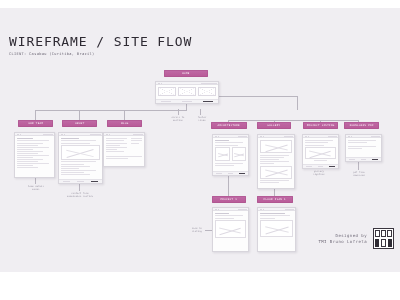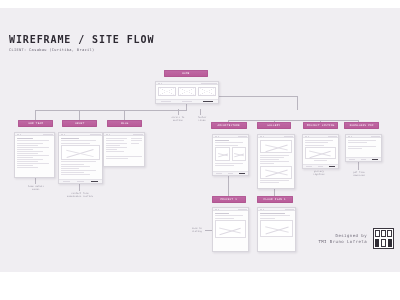--- a/index.html
+++ b/index.html
@@ -9,22 +9,22 @@
     font-family:"DejaVu Sans Mono","Liberation Mono",monospace;
   }
   #canvas{
     position:absolute;left:0;top:8px;width:400px;height:264px;
     background:#f0eef2;
     overflow:hidden;
   }
   
   .hdr{position:absolute;left:9px;top:26px;}
   .hdr .t1{
-    font-size:10px;letter-spacing:.9px;color:#2e2a33;
-    font-weight:700;white-space:nowrap;
+    font-size:13px;letter-spacing:.9px;color:#2e2a33;
+    font-weight:400;white-space:nowrap;
   }
   .hdr .t2{
     font-size:3.6px;letter-spacing:.35px;color:#6c6775;
     margin-top:2.5px;white-space:nowrap;
   }
   
   .ln{position:absolute;background:#b9b5bf;}
   .lnh{height:0.6px;}
   .lnv{width:0.6px;}
   

